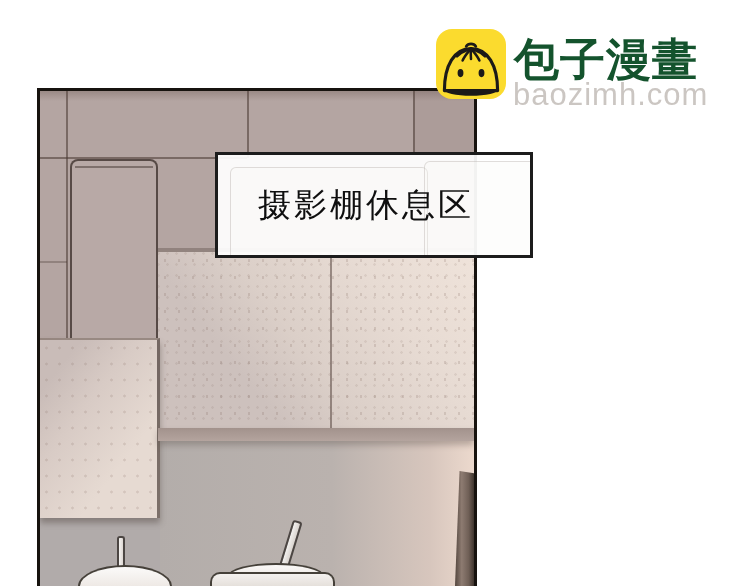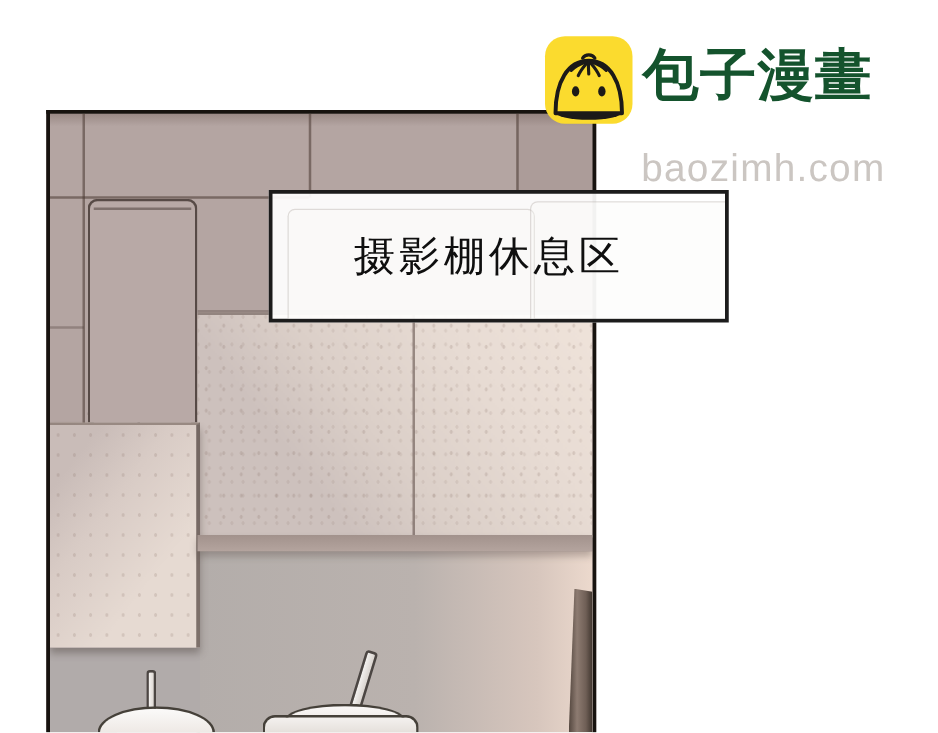--- a/index.html
+++ b/index.html
@@ -111,21 +111,21 @@
     border-radius:50% 50% 0 0/100% 100% 0 0;box-sizing:border-box;
   }
   #kettle-right .lid-band{
     position:absolute;left:2px;top:52px;width:125px;height:14px;
     background:linear-gradient(180deg,#f4f1ef,#e5e0db);
     border:2px solid #454039;border-bottom:none;
     border-radius:10px 10px 0 0;box-sizing:border-box;
   }
   
   #caption-box{
-    position:absolute;left:215px;top:152px;width:368px;height:106px;z-index:20;
+    position:absolute;left:215px;top:152px;width:318px;height:106px;z-index:20;
     background:rgba(255,255,255,.93);border:3px solid #1c1c1c;box-sizing:border-box;
     display:flex;align-items:center;justify-content:center;overflow:hidden;
   }
   .ghost-tile{position:absolute;border:1px solid rgba(150,140,134,.28);
     background:rgba(250,248,247,.35);border-radius:6px;}
   #ghost-1{left:12px;top:12px;width:196px;height:120px;}
   #ghost-2{left:206px;top:6px;width:168px;height:118px;}
   #caption-text{
     position:relative;font-size:33px;letter-spacing:3px;color:#0f0f0f;
     padding-right:16px;white-space:nowrap;
@@ -134,21 +134,21 @@
   #logo{
     position:absolute;left:436px;top:29px;width:70px;height:70px;z-index:30;
     background:#fbdb2e;border-radius:16px;
   }
   #site-name{
     position:absolute;left:514px;top:30px;z-index:30;
     font-size:45px;font-weight:700;letter-spacing:1px;color:#14532d;white-space:nowrap;
   }
   #site-url{
     position:absolute;left:513px;top:77px;z-index:30;
-    font-size:31px;letter-spacing:1px;color:#cbc6c2;white-space:nowrap;margin-top:40px;
+    font-size:31px;letter-spacing:1px;color:#cbc6c2;white-space:nowrap;
   }
 </style>
 </head>
 <body>
 
 <div id="stage">
 
   <div id="panel">
     <div id="big-tiles"></div>
     <div id="wall-band"></div>

